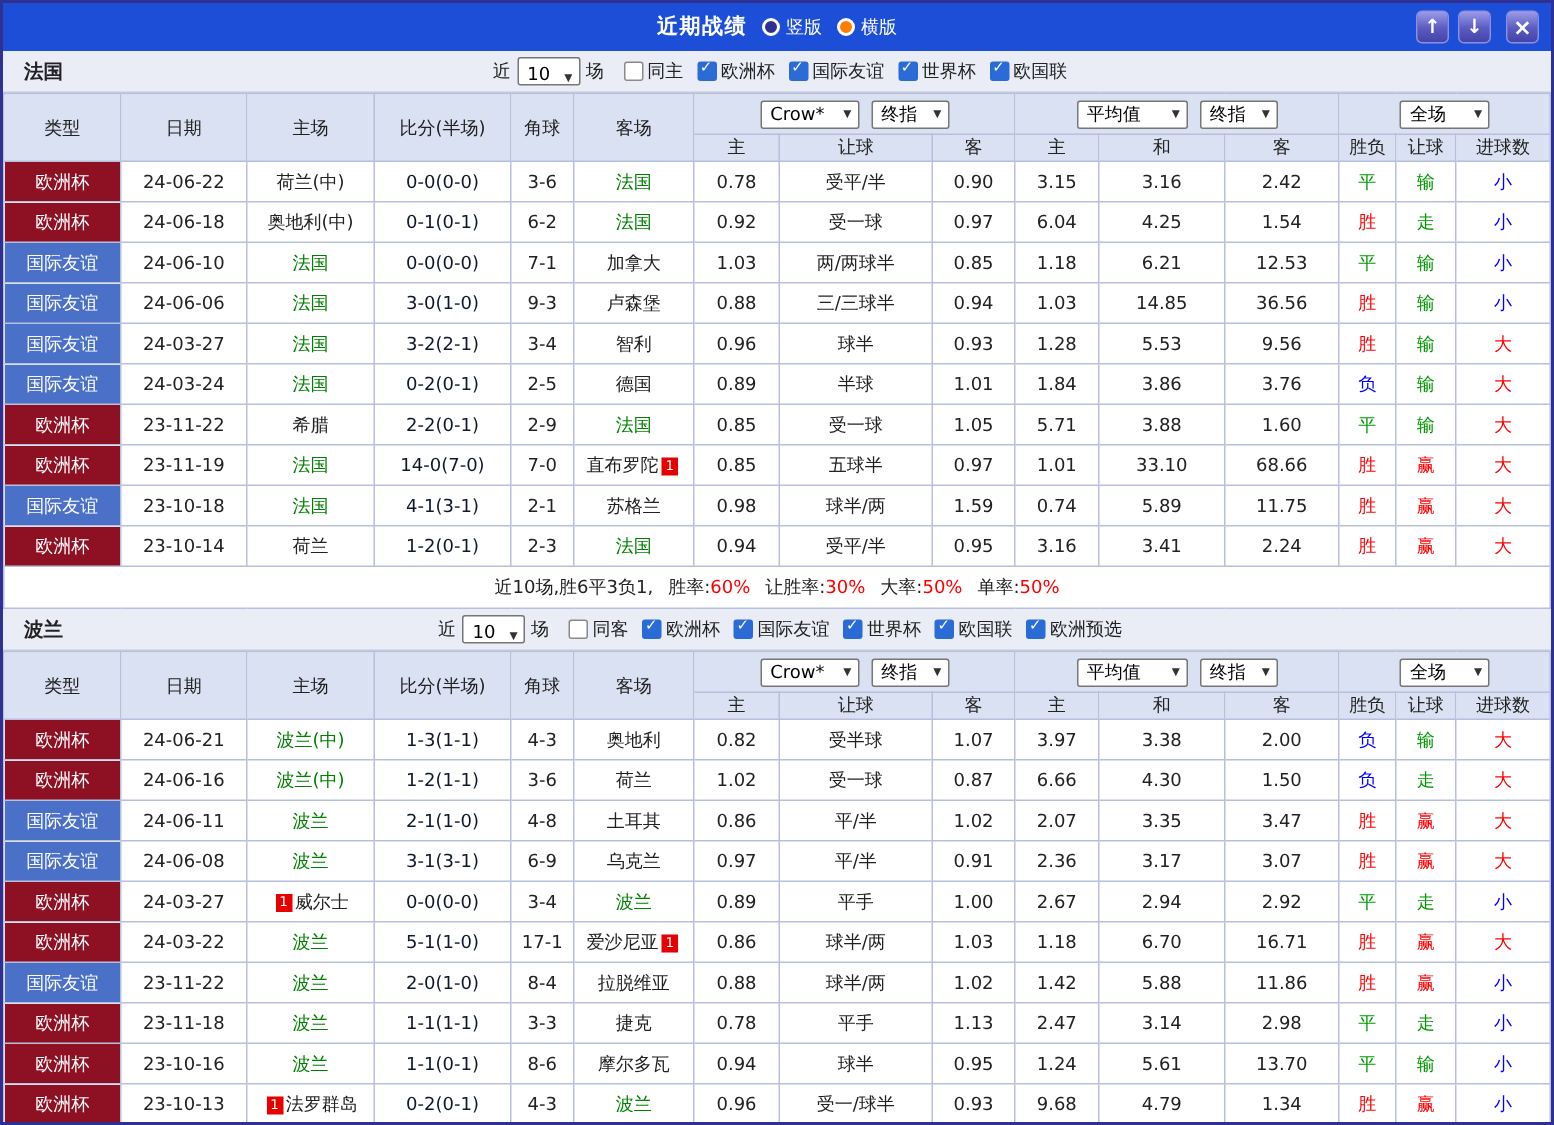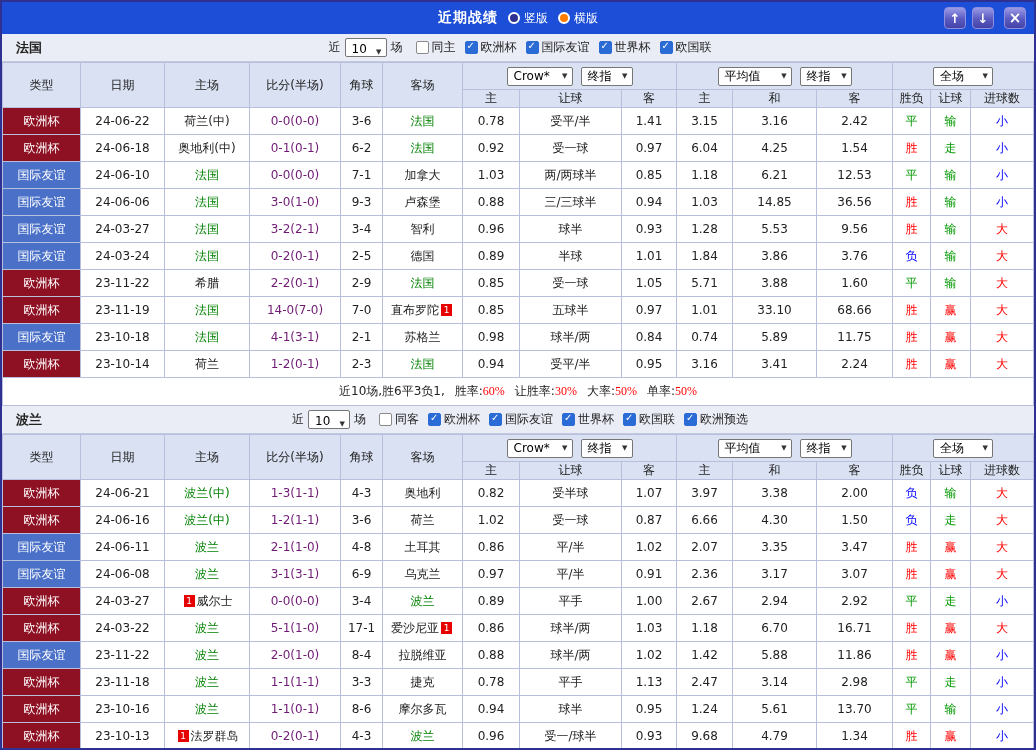--- a/index.html
+++ b/index.html
@@ -34,28 +34,28 @@
   .w-full{min-width:60px;}
   .sel-gap{display:inline-flex;gap:8px;justify-content:flex-end;align-items:center;}
   
   table{width:100%;border-collapse:collapse;table-layout:fixed;}
   th,td{border:1px solid #b7bfdc;text-align:center;overflow:hidden;white-space:nowrap;padding:0;}
   thead th{background:#d9e1f2;font-weight:normal;color:#222;}
   .hrow1 th{height:26px;}
   .hrow2 th{height:17px;}
   tbody td{height:26px;background:#fff;color:#222;}
   td.red{color:#f00;} td.green{color:#090;} td.blue{color:#00f;}
-  .score{color:#701a75;}
+  .score{color:#0f172a;}
   .t-green{color:#008000;}
   .type-euro{background:#8e1023;color:#fff;}
   .type-friendly{background:#4a70c8;color:#fff;}
   .card{display:inline-block;min-width:9px;height:12px;line-height:12px;background:#e60000;color:#fff;font-size:9px;padding:0 1px;margin:0 2px;vertical-align:1px;}
   .summary-cell{height:27px;background:#fff;color:#222;}
   .sum-label{margin-left:10px;}
-  .sum-val{color:#f00;font-family:Liberation Serif, serif;}
+  .sum-val{color:#f00;}
 </style>
 </head>
 <body>
 
 <div class="window">
   <div class="titlebar">
     <div class="titlebar-center">
       <span class="title">近期战绩</span>
       <label class="radio-item">
         <span class="radio"></span>
@@ -182,21 +182,21 @@
       <tbody>
   <tr>
     <td class="type-euro">欧洲杯</td>
     <td>24-06-22</td>
     <td><span>荷兰(中)</span></td>
     <td class="score">0-0(0-0)</td>
     <td>3-6</td>
     <td class="t-green"><span>法国</span></td>
     <td>0.78</td>
     <td>受平/半</td>
-    <td>1.41</td>
+    <td>0.90</td>
     <td>3.15</td>
     <td>3.16</td>
     <td>2.42</td>
     <td class="green">平</td>
     <td class="green">输</td>
     <td class="blue">小</td>
   </tr>
 
   <tr>
     <td class="type-euro">欧洲杯</td>
@@ -326,21 +326,21 @@
 
   <tr>
     <td class="type-friendly">国际友谊</td>
     <td>23-10-18</td>
     <td class="t-green"><span>法国</span></td>
     <td class="score">4-1(3-1)</td>
     <td>2-1</td>
     <td><span>苏格兰</span></td>
     <td>0.98</td>
     <td>球半/两</td>
-    <td>0.84</td>
+    <td>1.59</td>
     <td>0.74</td>
     <td>5.89</td>
     <td>11.75</td>
     <td class="red">胜</td>
     <td class="red">赢</td>
     <td class="red">大</td>
   </tr>
 
   <tr>
     <td class="type-euro">欧洲杯</td>

